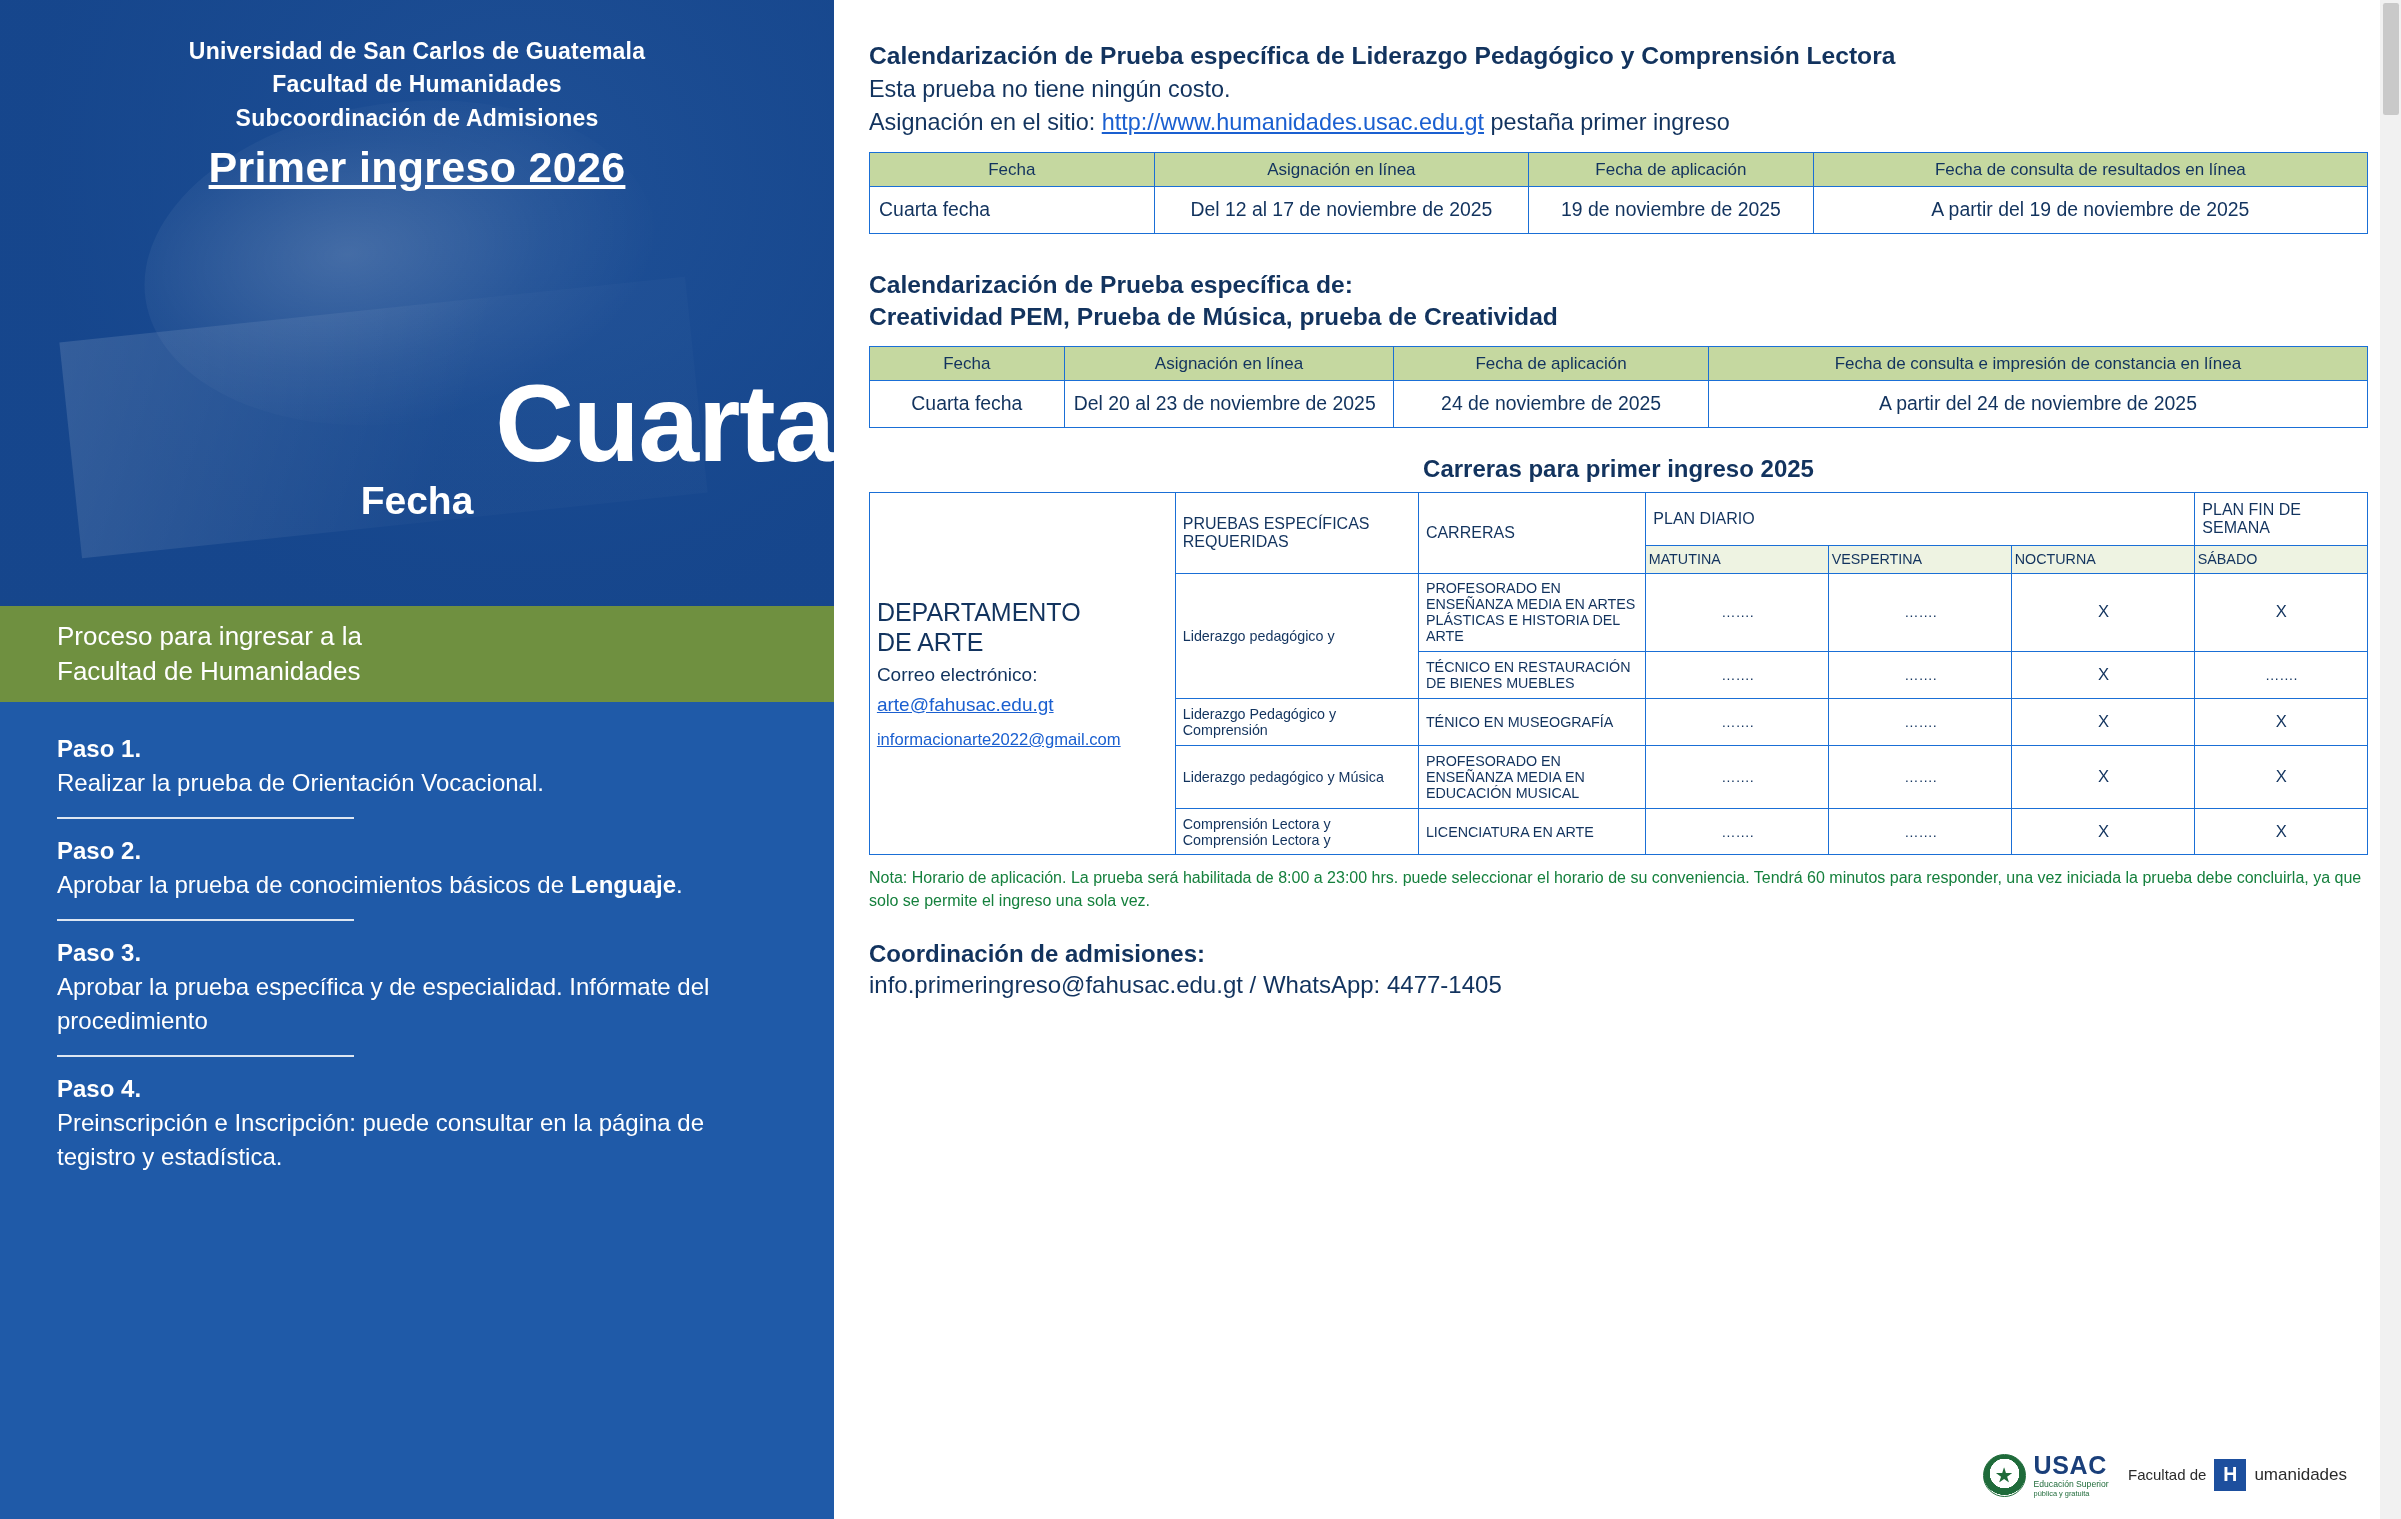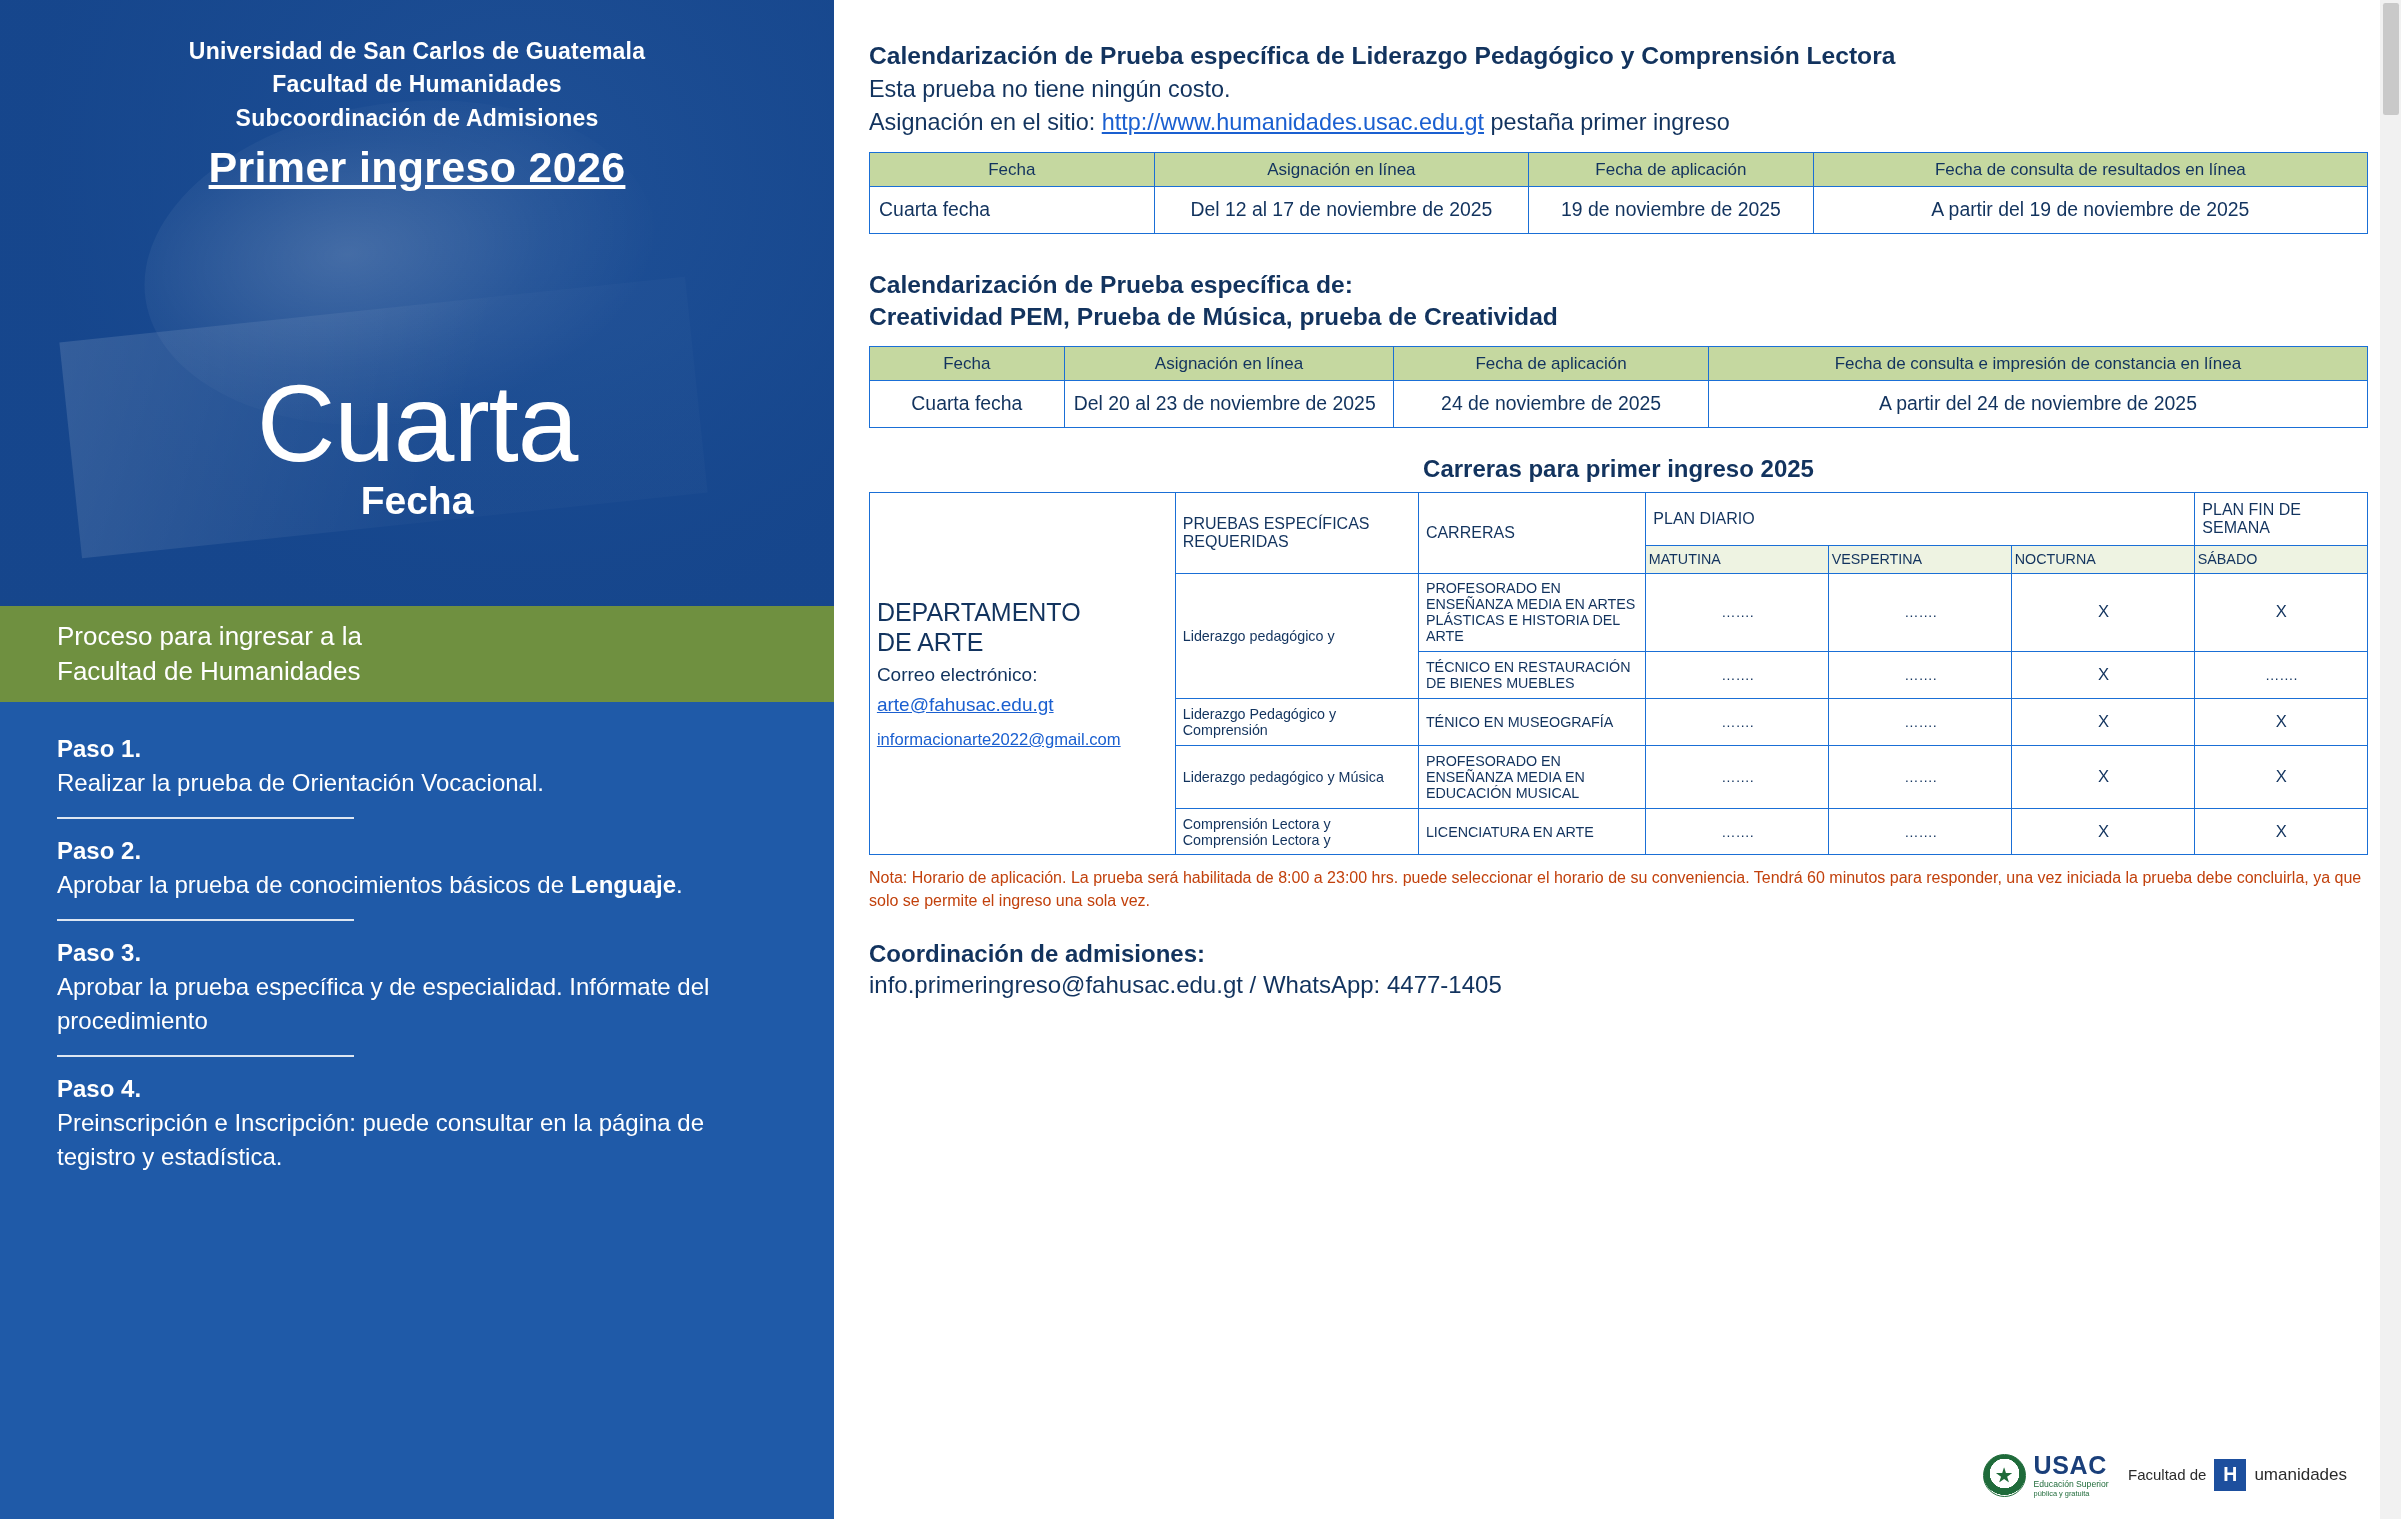--- a/index.html
+++ b/index.html
@@ -43,21 +43,21 @@
   .left-head .l1, .left-head .l2, .left-head .l3 {
     font-size: 23px; font-weight: bold; line-height: 1.45; letter-spacing: 0.2px;
   }
   .left-head .big {
     font-size: 43px; font-weight: bold; margin-top: 8px; letter-spacing: 0.3px; text-decoration: underline;
   }
   .cuarta-wrap {
     position:absolute; left:0; top:372px; width:834px; text-align:center; color:#fff;
   }
   .cuarta {
-    font-size: 109px; font-weight: normal; line-height: 0.95; letter-spacing: -1.1px;
+    font-size: 109px; font-weight: bold; line-height: 0.95; letter-spacing: -1.1px; text-align: right;
   }
   .fecha {
     font-size: 39px; font-weight: bold; margin-top: 3.4px;
   }
   .green-band {
     position:absolute; left:0; top:606px; width:834px; height:108px;
     background:#6f9040;
     color:#ffffff;
     padding: 12.6px 0 0 57px;
   }
@@ -114,21 +114,21 @@
   .tblc td.center { text-align:center; font-size:16.6px; }
   .tblc td.dots { text-align:center; font-size:14.3px; color:#12335e; }
   .dept {
     font-size:25px; line-height:1.2; color:#12335e;
   }
   .dept .sm { font-size:19px; display:block; margin-top:6.9px; }
   .dept a { color:#1a5fd0; text-decoration:underline; font-size:19px; }
   .dept .mail2 { display:block; margin-top:13px; font-size:16.6px; color:#1a5fd0; text-decoration:underline; line-height:1.25;}
 
   .nota {
-    margin-top: 11.4px; font-size:16px; color:#c2410c; line-height:1.42;
+    margin-top: 11.4px; font-size:16px; color:#15803d; line-height:1.42;
   }
   .coord { margin-top: 27.4px; font-size:24px; color:#12335e; font-weight:bold; }
   .coord .c2 { font-weight:normal; margin-top:3.4px; }
 
   
   .logos { position:absolute; right:54px; bottom:22px; display:flex; align-items:center; gap:19.4px; }
   .usac-logo { display:flex; align-items:flex-end; gap:8px; }
   .usac-seal {
     width:43px; height:43px; border-radius:50%;
     background: radial-gradient(circle at 50% 45%, #ffffff 0%, #ffffff 48%, #1f6b3a 49%, #1f6b3a 70%, #ffffff 71%);

